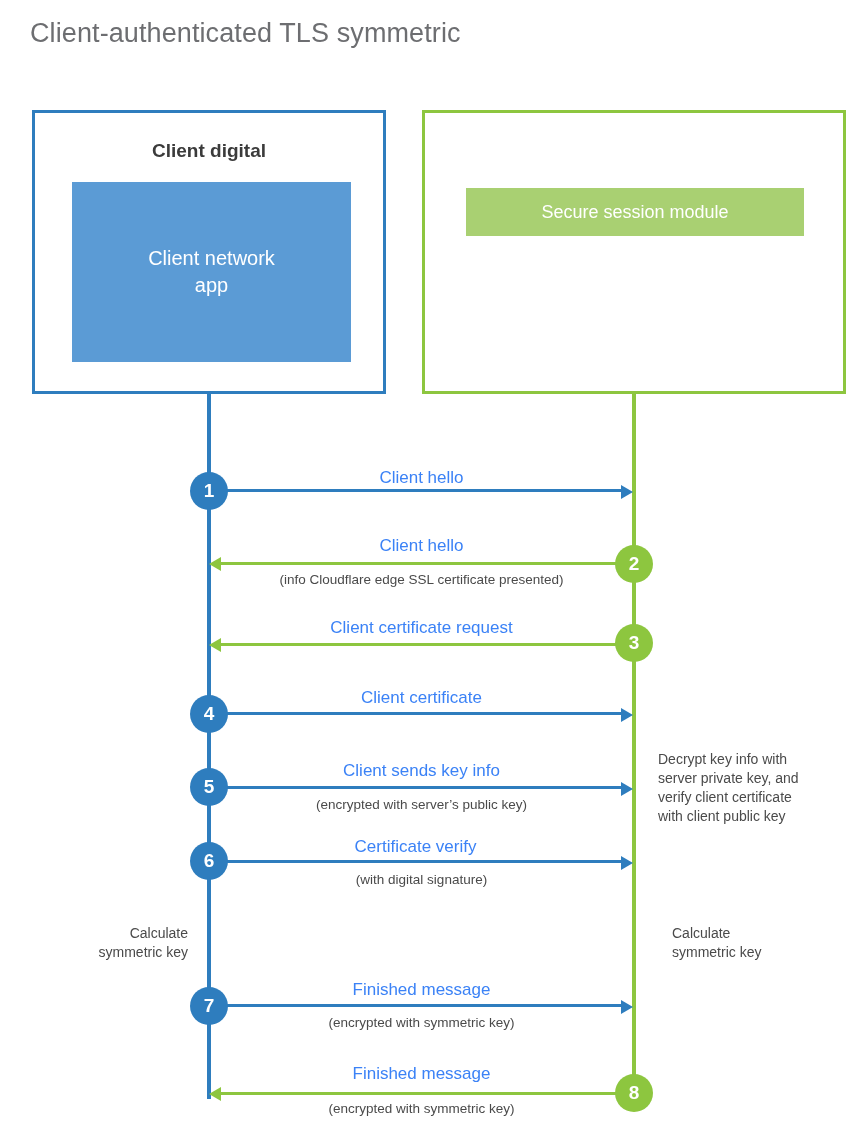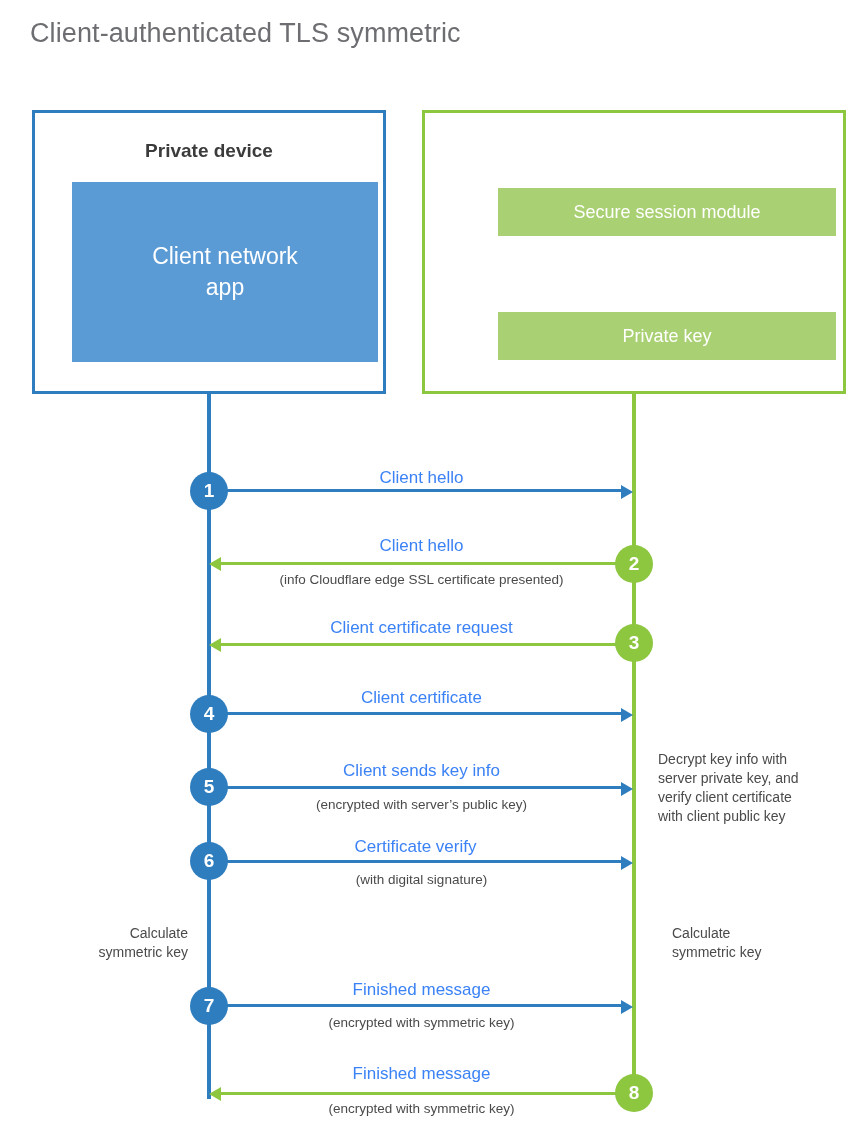--- a/index.html
+++ b/index.html
@@ -53,45 +53,44 @@
     top: 27px;
     text-align: center;
     font-size: 19px;
     font-weight: bold;
     color: #3b3b3b;
   }
   #client-app-block {
     position: absolute;
     left: 37px;
     top: 69px;
-    width: 306px;
+    width: 279px;
     height: 180px;
     background: #5b9bd5;
     color: #ffffff;
-    font-size: 23px;
+    font-size: 20px;
     display: flex;
     align-items: center;
     justify-content: center;
     text-align: center;
     line-height: 1.35;
     white-space: pre-line;
   }
   .server-block {
     position: absolute;
     left: 41px;
     width: 338px;
     height: 48px;
     background: #a9d072;
     color: #ffffff;
     font-size: 18px;
     display: flex;
     align-items: center;
     justify-content: center;
     text-align: center;
-    margin-left: 32px;
   }
   #server-block-0 { top: 75px; }
   #server-block-1 { top: 138px; }
   #server-block-2 { top: 199px; }
 
   
   .lifeline {
     position: absolute;
     width: 4px;
   }
@@ -192,28 +191,27 @@
     width: 196px;
     text-align: left;
   }
 </style>
 </head>
 <body>
 
 <div id="diagram-title">Client-authenticated TLS symmetric</div>
 
 <div class="party-box" id="client-device-box">
-  <div class="party-title">Private device</div>
+  <div class="party-title">Client digital</div>
   <div id="client-app-block">Client network
 app</div>
 </div>
 
 <div class="party-box" id="secure-server-box">
   <div class="server-block" id="server-block-0">Secure session module</div>
-  <div class="server-block" id="server-block-2">Private key</div>
 </div>
 
 <div class="lifeline" id="client-lifeline"></div>
 <div class="lifeline" id="server-lifeline"></div>
 
 <div class="msg-label" style="left:209px; top:468px; width:425px;">Client hello</div>
 <div class="arrow-line blue" style="left:209px; top:489px; width:412px;"></div>
 <div class="arrow-head right blue" style="left:621px; top:485px;"></div>
 <div class="step-circle blue" style="left:190px; top:472px;">1</div>
 

